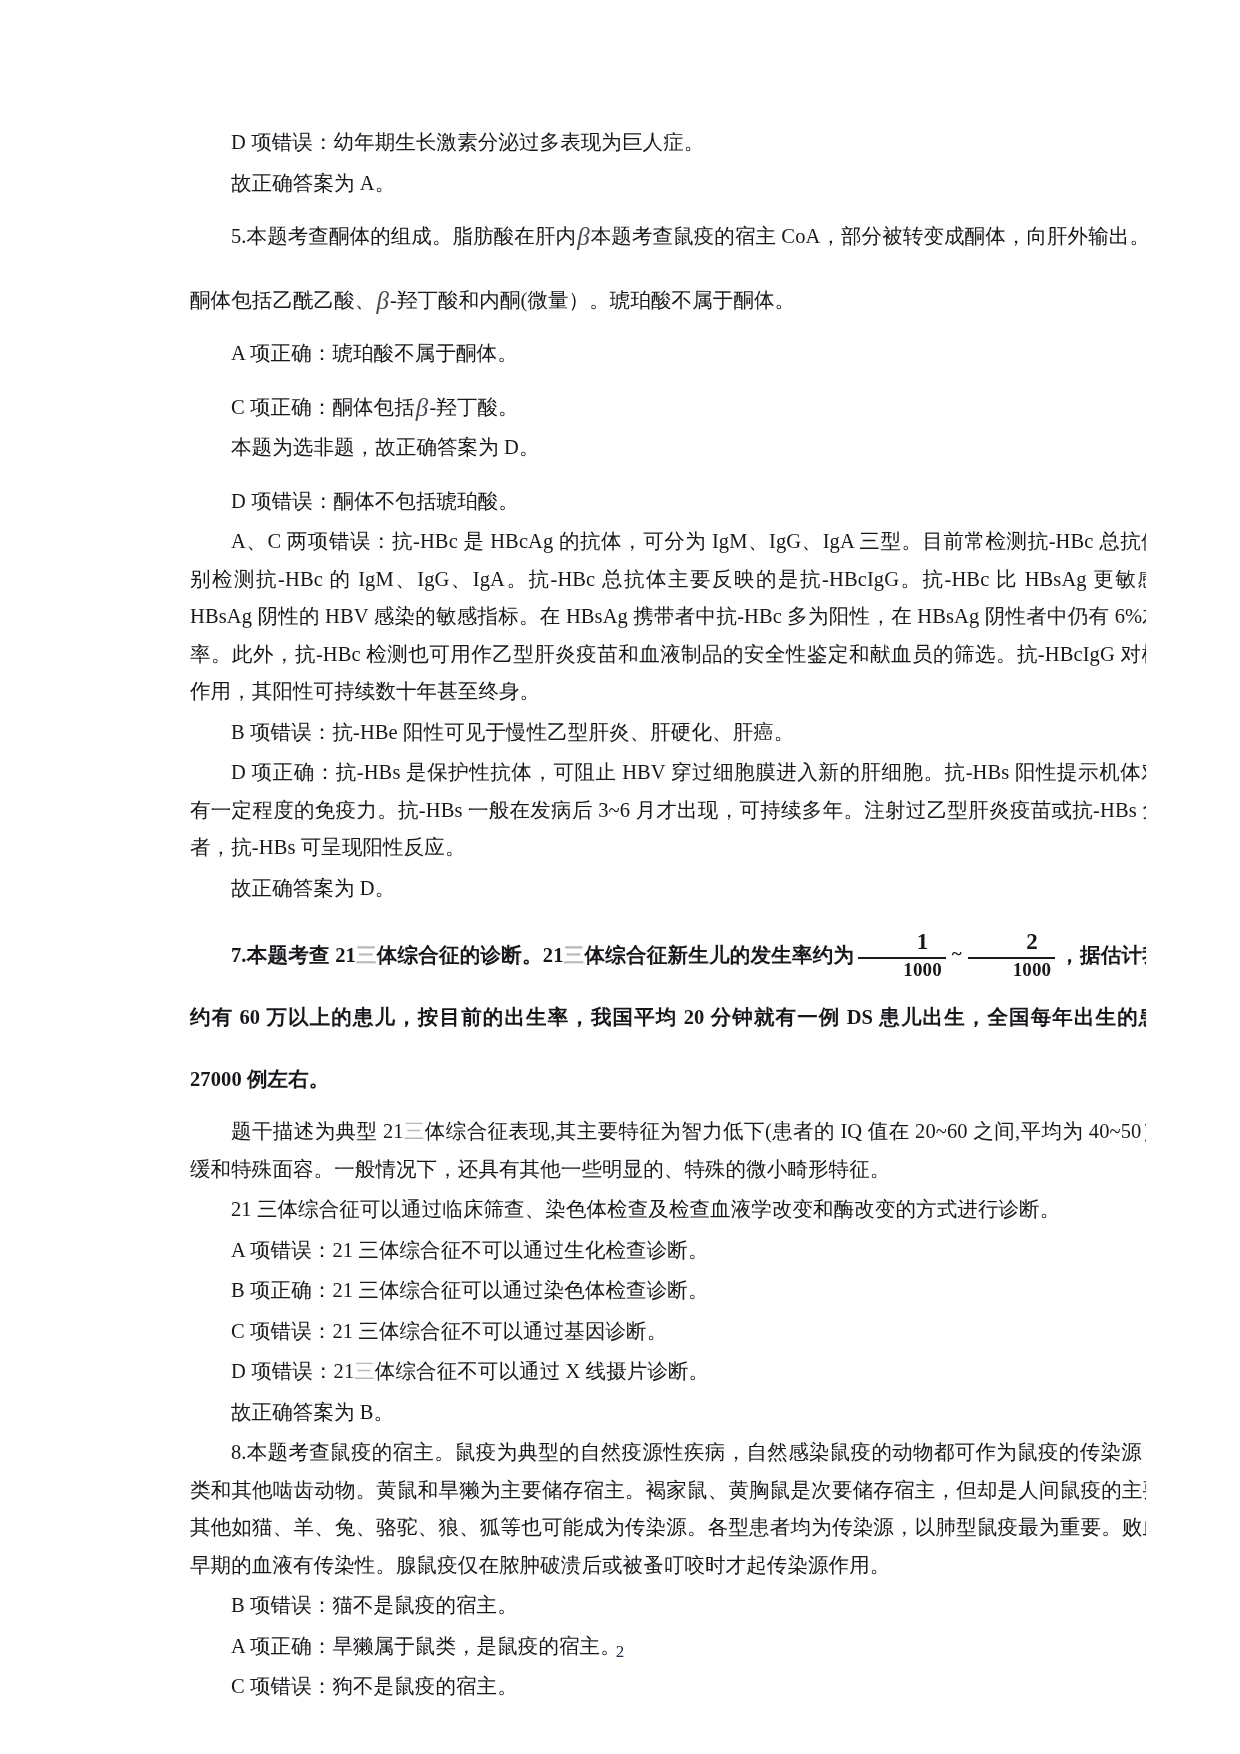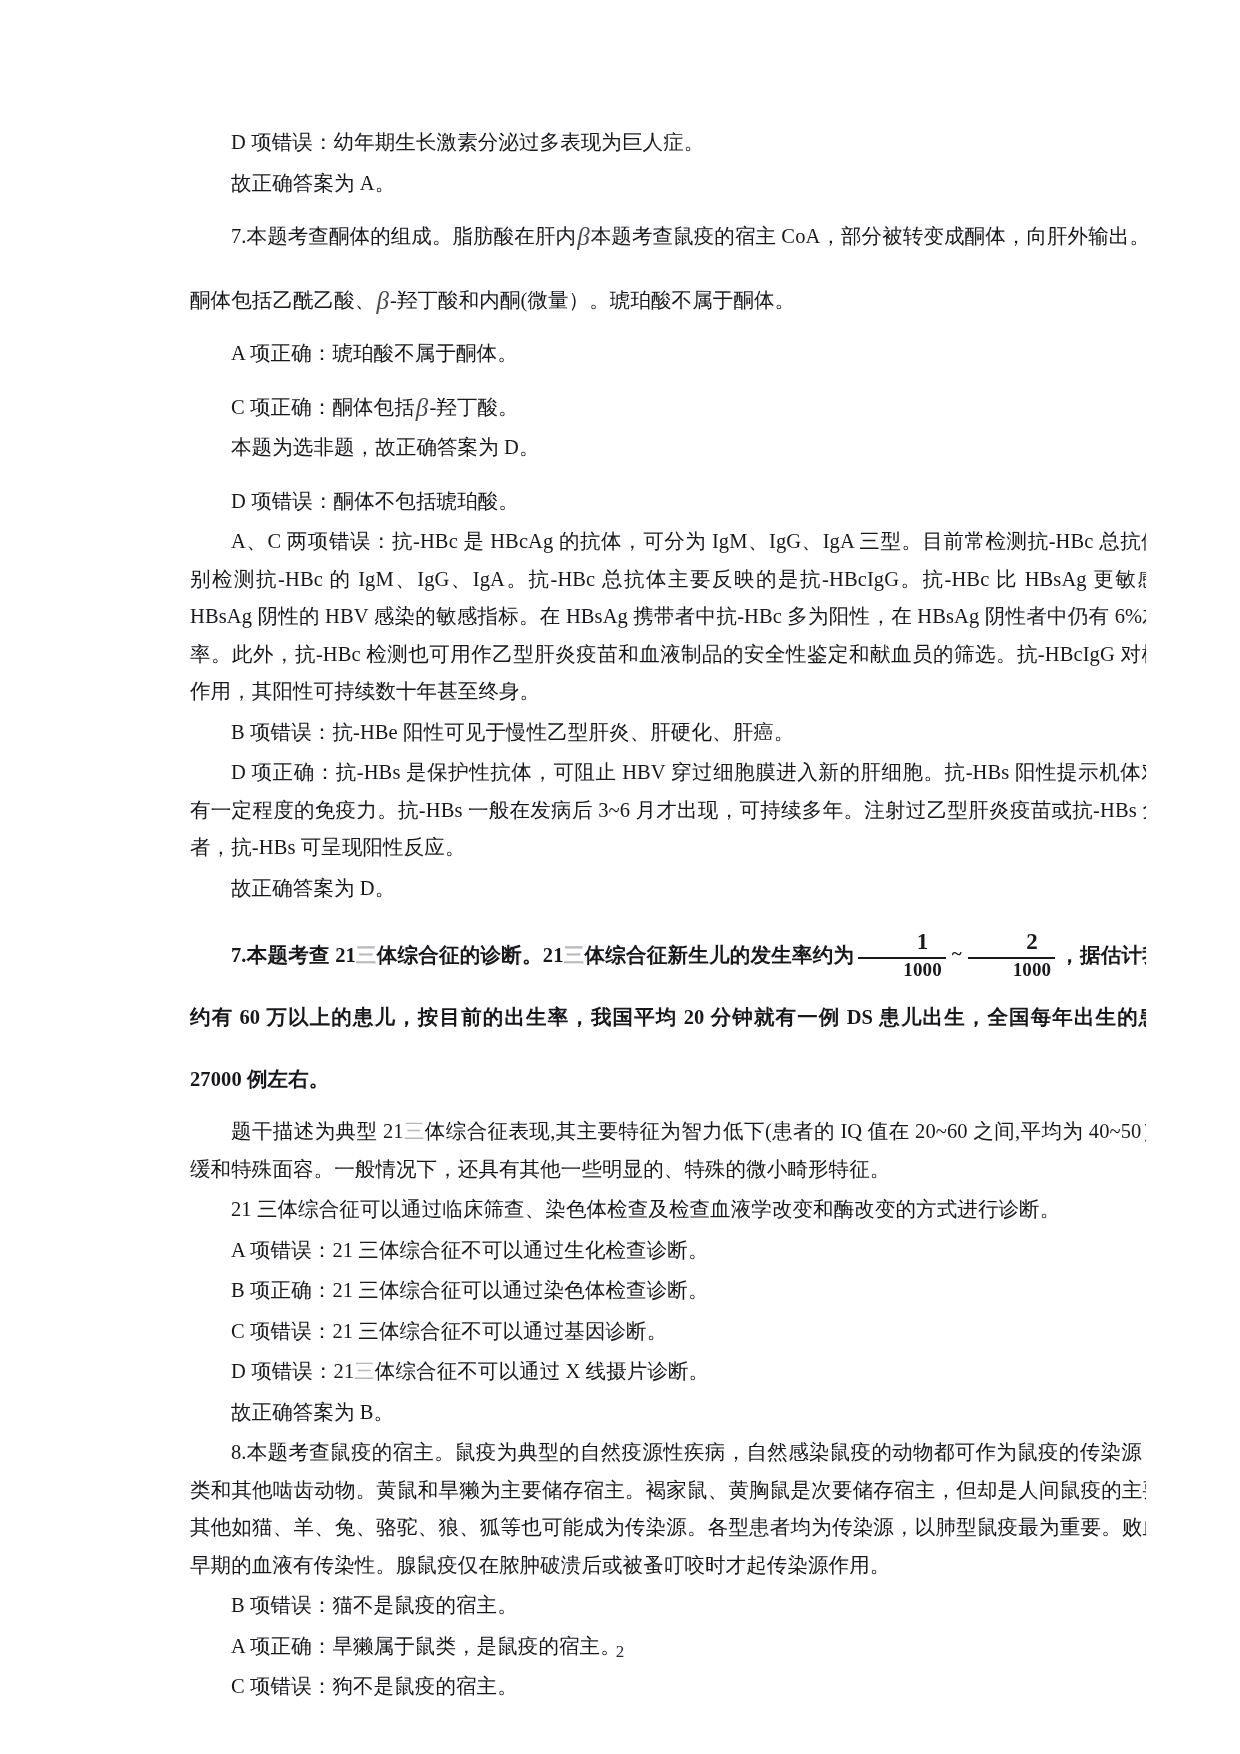--- a/index.html
+++ b/index.html
@@ -112,21 +112,21 @@
 <body>
 
 <div class="page">
   <div class="content">
 
     <p class="p indent">D 项错误：幼年期生长激素分泌过多表现为巨人症。</p>
 
     <p class="p indent gap-sm">故正确答案为 A。</p>
 
     <p class="p indent gap-md">
-      <span>7.本题考查酮体的组成。脂肪酸在肝内</span><span class="beta">β</span><span>本题考查鼠疫的宿主 CoA，部分被转变成酮体，向肝外输出。</span>
+      <span>5.本题考查酮体的组成。脂肪酸在肝内</span><span class="beta">β</span><span>本题考查鼠疫的宿主 CoA，部分被转变成酮体，向肝外输出。</span>
     </p>
 
     <p class="p noindent gap-lg">
       <span>酮体包括乙酰乙酸、</span><span class="beta">β</span><span>-羟丁酸和内酮(微量）。琥珀酸不属于酮体。</span>
     </p>
 
     <p class="p indent gap-md">A 项正确：琥珀酸不属于酮体。</p>
 
 
     <p class="p indent gap-md">

